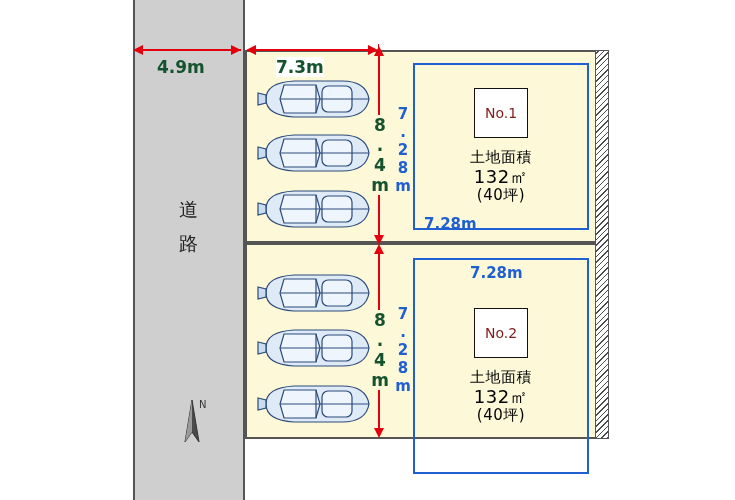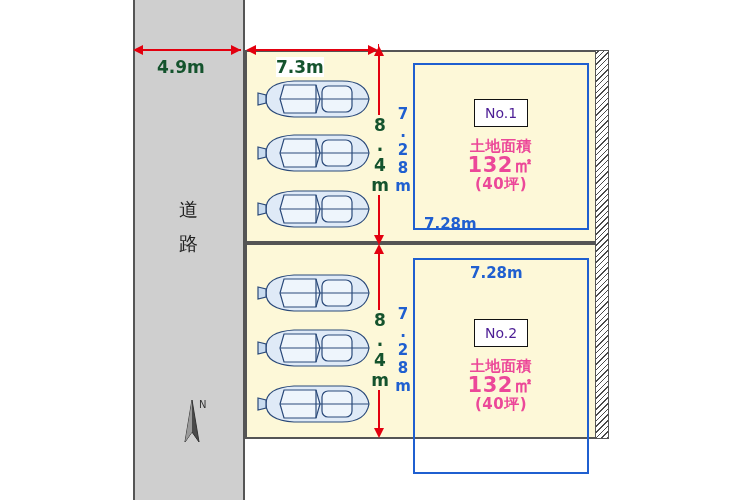--- a/index.html
+++ b/index.html
@@ -86,35 +86,35 @@
     position: absolute;
     left: 0; top: 0; right: 0; bottom: 0;
     display: flex;
     flex-direction: column;
     align-items: center;
     justify-content: center;
   }
   .no-box {
     border: 1.5px solid #111;
     background: #fff;
-    padding: 4px 10px;
+    padding: 15px 10px;
     font-size: 14px;
-    color: #4c1d95;
+    color: #7f1d1d;
     margin-bottom: 10px;
     line-height: 18px;
   }
   .lot-txt {
     font-size: 15px;
-    font-weight: bold;
-    color: #ec4899;
+    font-weight: normal;
+    color: #000000;
     line-height: 19px;
     text-align: center;
     letter-spacing: 0.5px;
   }
-  .lot-txt.big { font-size: 21px; }
+  .lot-txt.big { font-size: 18px; }
 
   
   .blue-dim {
     position: absolute;
     color: #1f5fd0;
     font-weight: bold;
     font-size: 15px;
     white-space: nowrap;
   }
   .vert-text {

